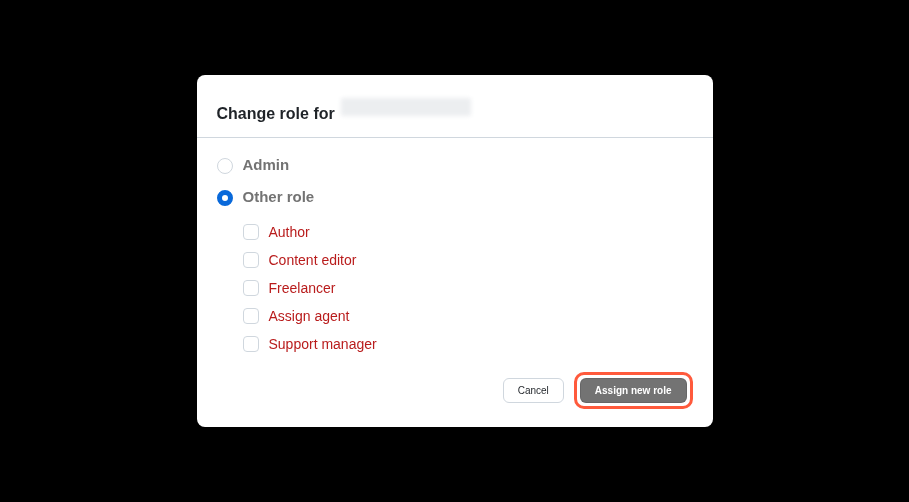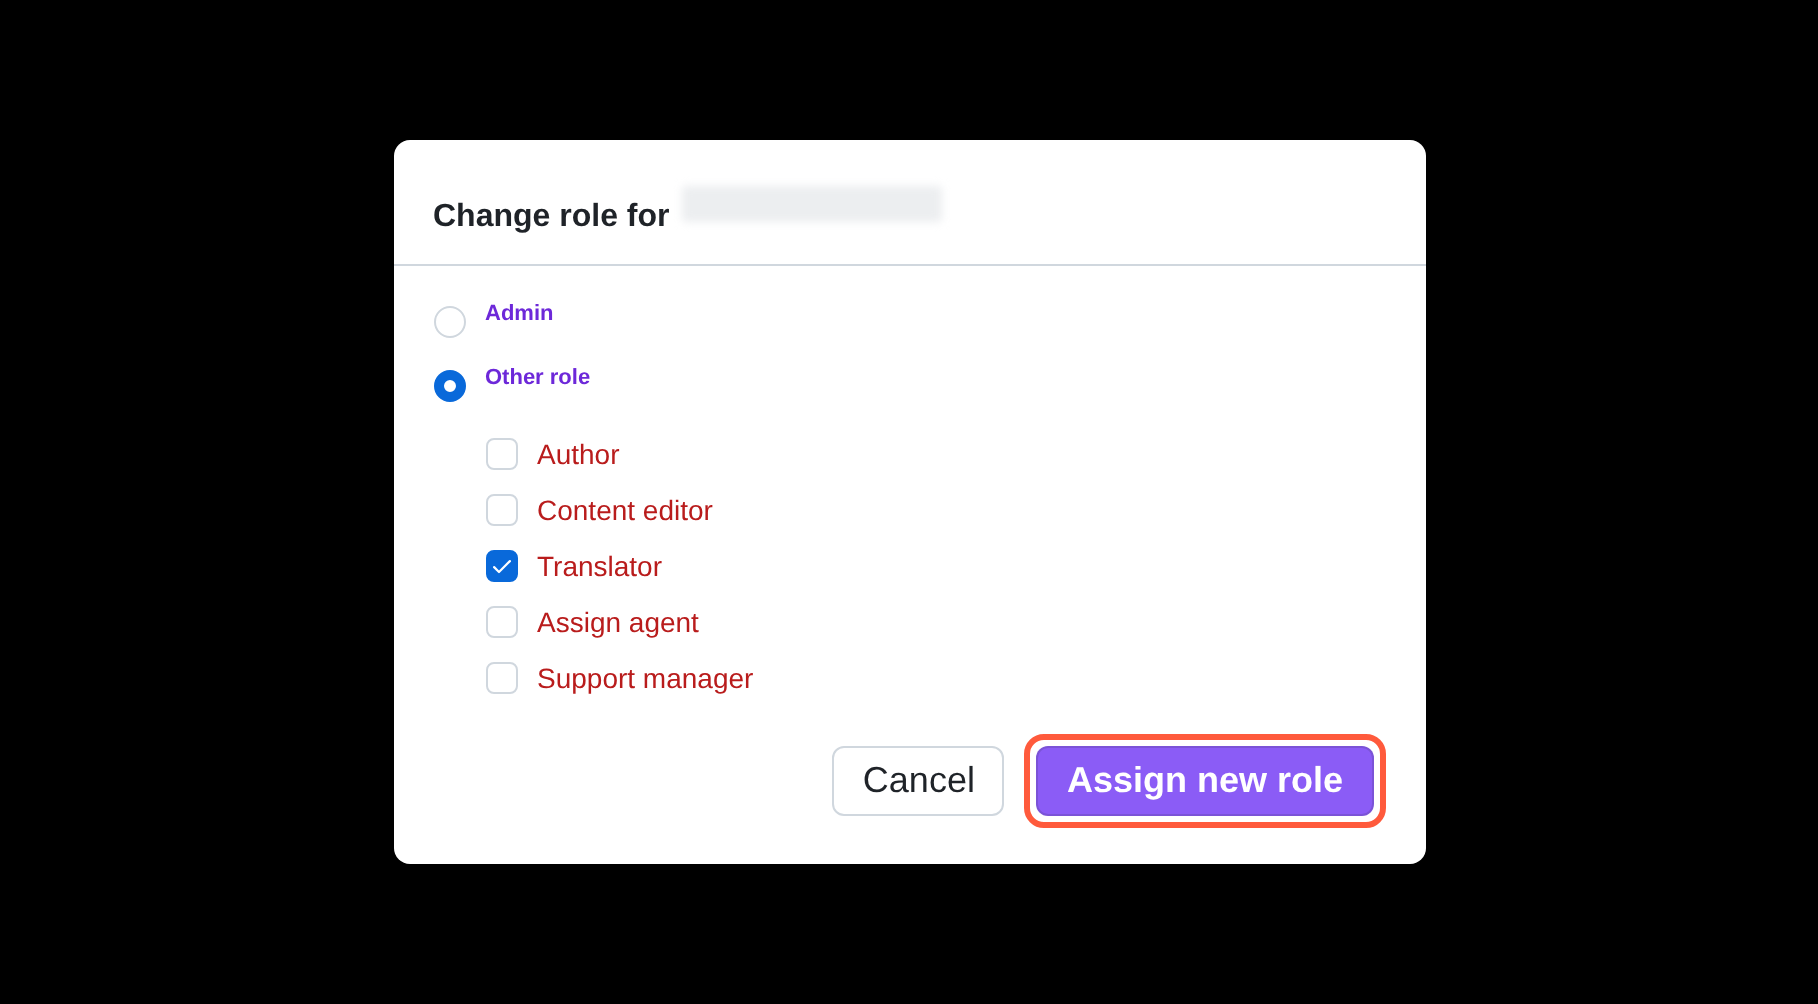--- a/index.html
+++ b/index.html
@@ -58,23 +58,23 @@
     border: 1px solid #d0d7de;
     background: #fff;
     margin-top: 2px;
     flex-shrink: 0;
     position: relative;
   }
   .radio.selected {
     border: 5px solid #0969da;
   }
   .radio-label {
-    font-size: 11px;
+    font-size: 15px;
     font-weight: 600;
-    color: #6d28d9;
+    color: #737373;
   }
   .radio-desc {
     font-size: 14px;
     color: #656d76;
     margin-top: 2px;
   }
   .checkbox-list {
     padding-left: 26px;
     padding-top: 2px;
   }
@@ -113,38 +113,38 @@
     color: #b91c1c;
   }
   .dialog-footer {
     padding: 10px 20px 18px 20px;
     display: flex;
     justify-content: flex-end;
     gap: 10px;
     align-items: center;
   }
   .btn {
-    font-size: 18px;
+    font-size: 10px;
     font-weight: 500;
     padding: 6px 14px;
     border-radius: 6px;
     cursor: pointer;
   }
   .btn-secondary {
     background: #fff;
     border: 1px solid #d0d7de;
     color: #1f2328;
   }
   .btn-primary-wrap {
     border: 3px solid #ff5a3c;
     border-radius: 10px;
     padding: 3px;
   }
   .btn-primary {
-    background: #8b5cf6;
+    background: #737373;
     border: 1px solid rgba(31,35,40,0.15);
     color: #fff;
     font-weight: 600;
   }
 </style>
 </head>
 <body>
 
 <div class="dialog">
   <div class="dialog-header">
@@ -171,26 +171,22 @@
 
     <div class="checkbox-row">
           <div class="checkbox"></div>
           <div class="checkbox-label">Author</div>
         </div>
         <div class="checkbox-row">
           <div class="checkbox"></div>
           <div class="checkbox-label">Content editor</div>
         </div>
         <div class="checkbox-row">
-          <div class="checkbox checked">
-            <svg viewBox="0 0 16 16">
-              <path d="M13.78 4.22a.75.75 0 010 1.06l-7.25 7.25a.75.75 0 01-1.06 0L2.22 9.28a.75.75 0 011.06-1.06L6 10.94l6.72-6.72a.75.75 0 011.06 0z"></path>
-            </svg>
-          </div>
-          <div class="checkbox-label">Translator</div>
+          <div class="checkbox"></div>
+          <div class="checkbox-label">Freelancer</div>
         </div>
         <div class="checkbox-row">
           <div class="checkbox"></div>
           <div class="checkbox-label">Assign agent</div>
         </div>
         <div class="checkbox-row">
           <div class="checkbox"></div>
           <div class="checkbox-label">Support manager</div>
         </div>
       </div>

